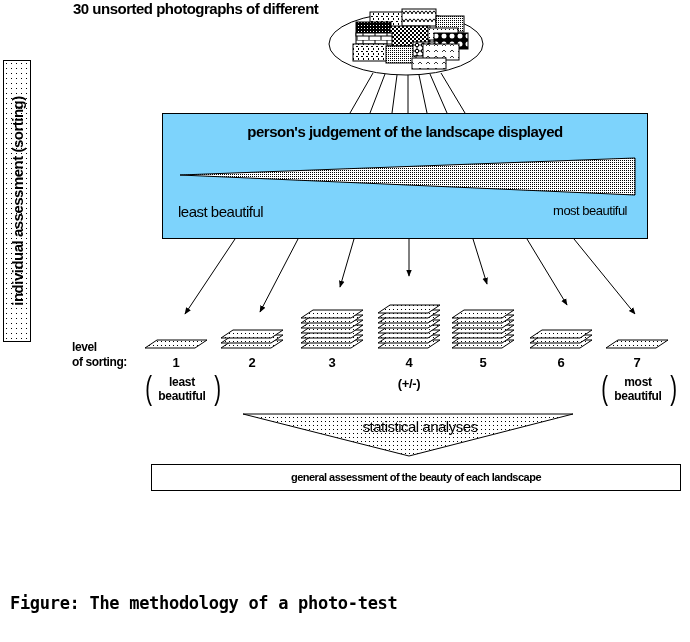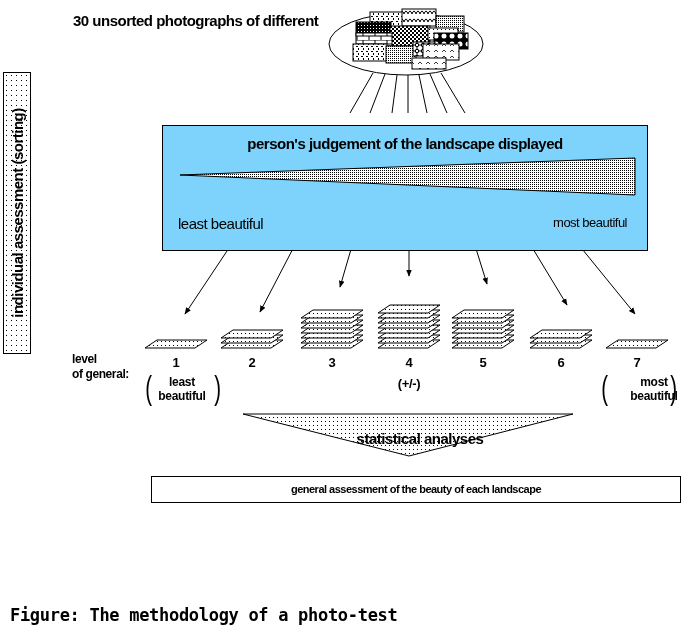--- a/index.html
+++ b/index.html
@@ -1,35 +1,35 @@
 <!DOCTYPE html>
 <html><head>
 <meta charset="utf-8">
 <style>
   html, body { margin: 0; padding: 0; background: #ffffff; }
   body { width: 690px; height: 642px; position: relative; overflow: hidden; font-family: "Liberation Sans", sans-serif; color: #000; }
-  .abs { position: absolute; margin-top: 12px; }
+  .abs { position: absolute; }
   .bold { font-weight: bold; }
   #header { left: 73px; top: 0px; font-size: 15px; line-height: 17px; letter-spacing: -0.5px; }
   #side-box { left: 3px; top: 60px; width: 28px; height: 282px; border: 1px solid #000; box-sizing: border-box;
     background-image: radial-gradient(#000 0.6px, transparent 0.8px); background-size: 5px 5px; background-color:#fff; }
   #side-label { position: absolute; left: 50%; top: 50%; transform: translate(-50%,-50%) rotate(-90deg); white-space: nowrap; font-size: 15px; font-weight: bold; letter-spacing: -0.5px; background: transparent; }
   #judge-box { left: 162px; top: 113px; width: 486px; height: 126px; border: 1px solid #000; box-sizing: border-box; background:#7dd3fc; }
   #judge-title { position:absolute; left:0; right:0; top: 9px; text-align:center; font-size: 15px; font-weight:bold; letter-spacing:-0.5px; }
   #least-label { position:absolute; left: 15px; top: 89px; font-size: 15px; letter-spacing:-0.5px; }
   #most-label { position:absolute; right: 20px; top: 89px; font-size: 13px; letter-spacing:-0.5px; }
   #level-label { left: 72px; top: 340px; font-size: 12px; font-weight:bold; line-height: 15px; letter-spacing:-0.4px; }
   .lvl-num { position:absolute; font-size: 13px; font-weight: bold; width: 40px; text-align: center; }
   .paren-note { position:absolute; font-size: 12px; font-weight: bold; text-align:center; line-height: 14px; letter-spacing:-0.3px; }
   .big-paren { position:absolute; font-size: 34px; font-weight: normal; line-height: 34px; transform: scaleX(0.6); }
   #general-box { left: 151px; top: 464px; width: 530px; height: 27px; border: 1px solid #000; box-sizing: border-box;
     background-image: radial-gradient(#000 0.6px, transparent 0.8px); background-size: 6px 4px; background-color:#fff;
     text-align:center; font-size: 11px; font-weight: bold; line-height: 25px; letter-spacing:-0.5px; }
   #general-box span { background: transparent; }
-  #stat-label { left: 300px; top: 418px; width: 240px; text-align:center; font-size: 15px; font-weight:bold; letter-spacing:-0.5px; }
+  #stat-label { left: 300px; top: 418px; width: 240px; text-align:center; font-size: 15px; font-weight:normal; letter-spacing:-0.5px; }
   #caption { left: 10px; top: 593px; font-family: "DejaVu Sans Mono", monospace; font-size: 17px; font-weight: bold; letter-spacing: -0.3px; }
   svg { position:absolute; left:0; top:0; }
 </style>
 </head>
 <body>
 
 <svg width="690" height="642" viewBox="0 0 690 642">
   <defs>
     <pattern id="dots" width="4" height="4" patternUnits="userSpaceOnUse">
       <rect width="4" height="4" fill="#fff"></rect>
@@ -167,42 +167,42 @@
   <div id="least-label">least beautiful</div>
   <div id="most-label">most beautiful</div>
 </div>
 
 <svg width="690" height="642" style="pointer-events:none">
   <polygon points="180,175 635,158 635,195" fill="url(#dots-fine)" stroke="#000" stroke-width="1"></polygon>
 </svg>
 
 <div id="level-label" class="abs">
   <div>level</div>
-  <div>of general:</div>
+  <div>of sorting:</div>
 </div>
 
 <div class="lvl-num" style="left:156px; top:355px;">1</div>
 <div class="lvl-num" style="left:232px; top:355px;">2</div>
 <div class="lvl-num" style="left:312px; top:355px;">3</div>
 <div class="lvl-num" style="left:389px; top:355px;">4</div>
 <div class="lvl-num" style="left:463px; top:355px;">5</div>
 <div class="lvl-num" style="left:541px; top:355px;">6</div>
 <div class="lvl-num" style="left:617px; top:355px;">7</div>
 
 <div class="big-paren" style="left:143px; top:370px;">(</div>
 <div class="paren-note" style="left:150px; top:375px; width:64px;">
   <div>least</div>
   <div>beautiful</div>
 </div>
 <div class="big-paren" style="left:212px; top:370px;">)</div>
 
 <div class="paren-note" style="left:379px; top:377px; width:60px; font-size:13px;">(+/-)</div>
 
 <div class="big-paren" style="left:599px; top:370px;">(</div>
-<div class="paren-note" style="left:606px; top:375px; width:64px;padding-left:16px;">
+<div class="paren-note" style="left:606px; top:375px; width:64px;">
   <div>most</div>
   <div>beautiful</div>
 </div>
 <div class="big-paren" style="left:668px; top:370px;">)</div>
 
 <div id="stat-label" class="abs">statistical analyses</div>
 
 <div id="general-box" class="abs">
   <span>general assessment of the beauty of each landscape</span>
 </div>

